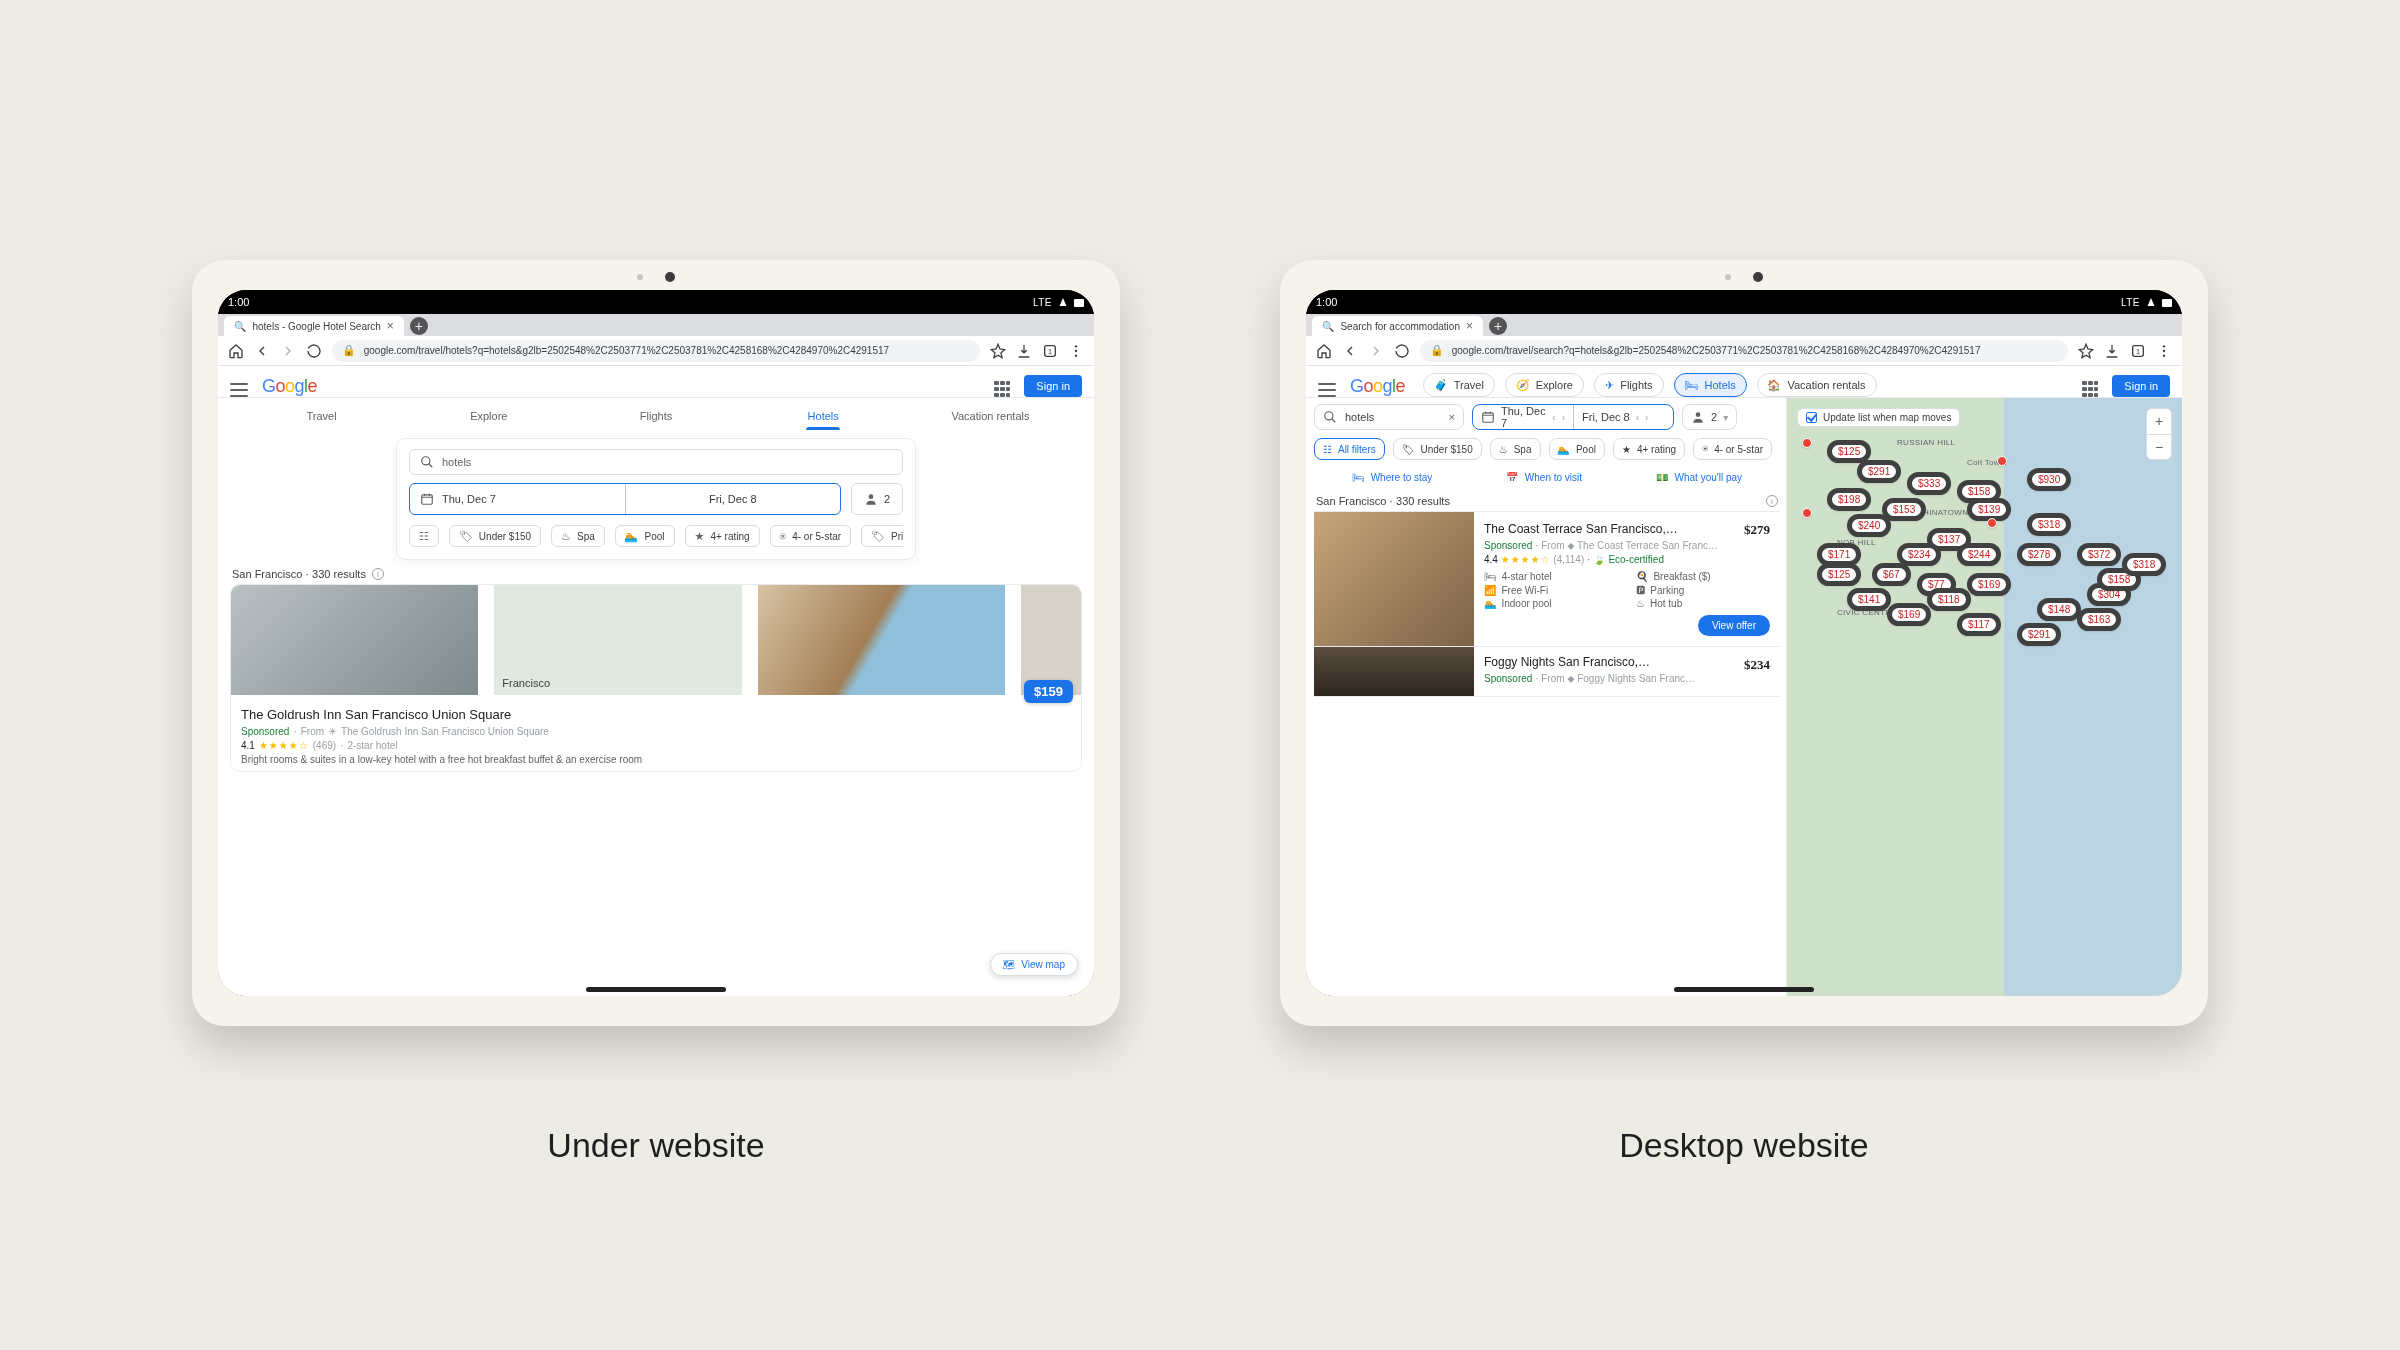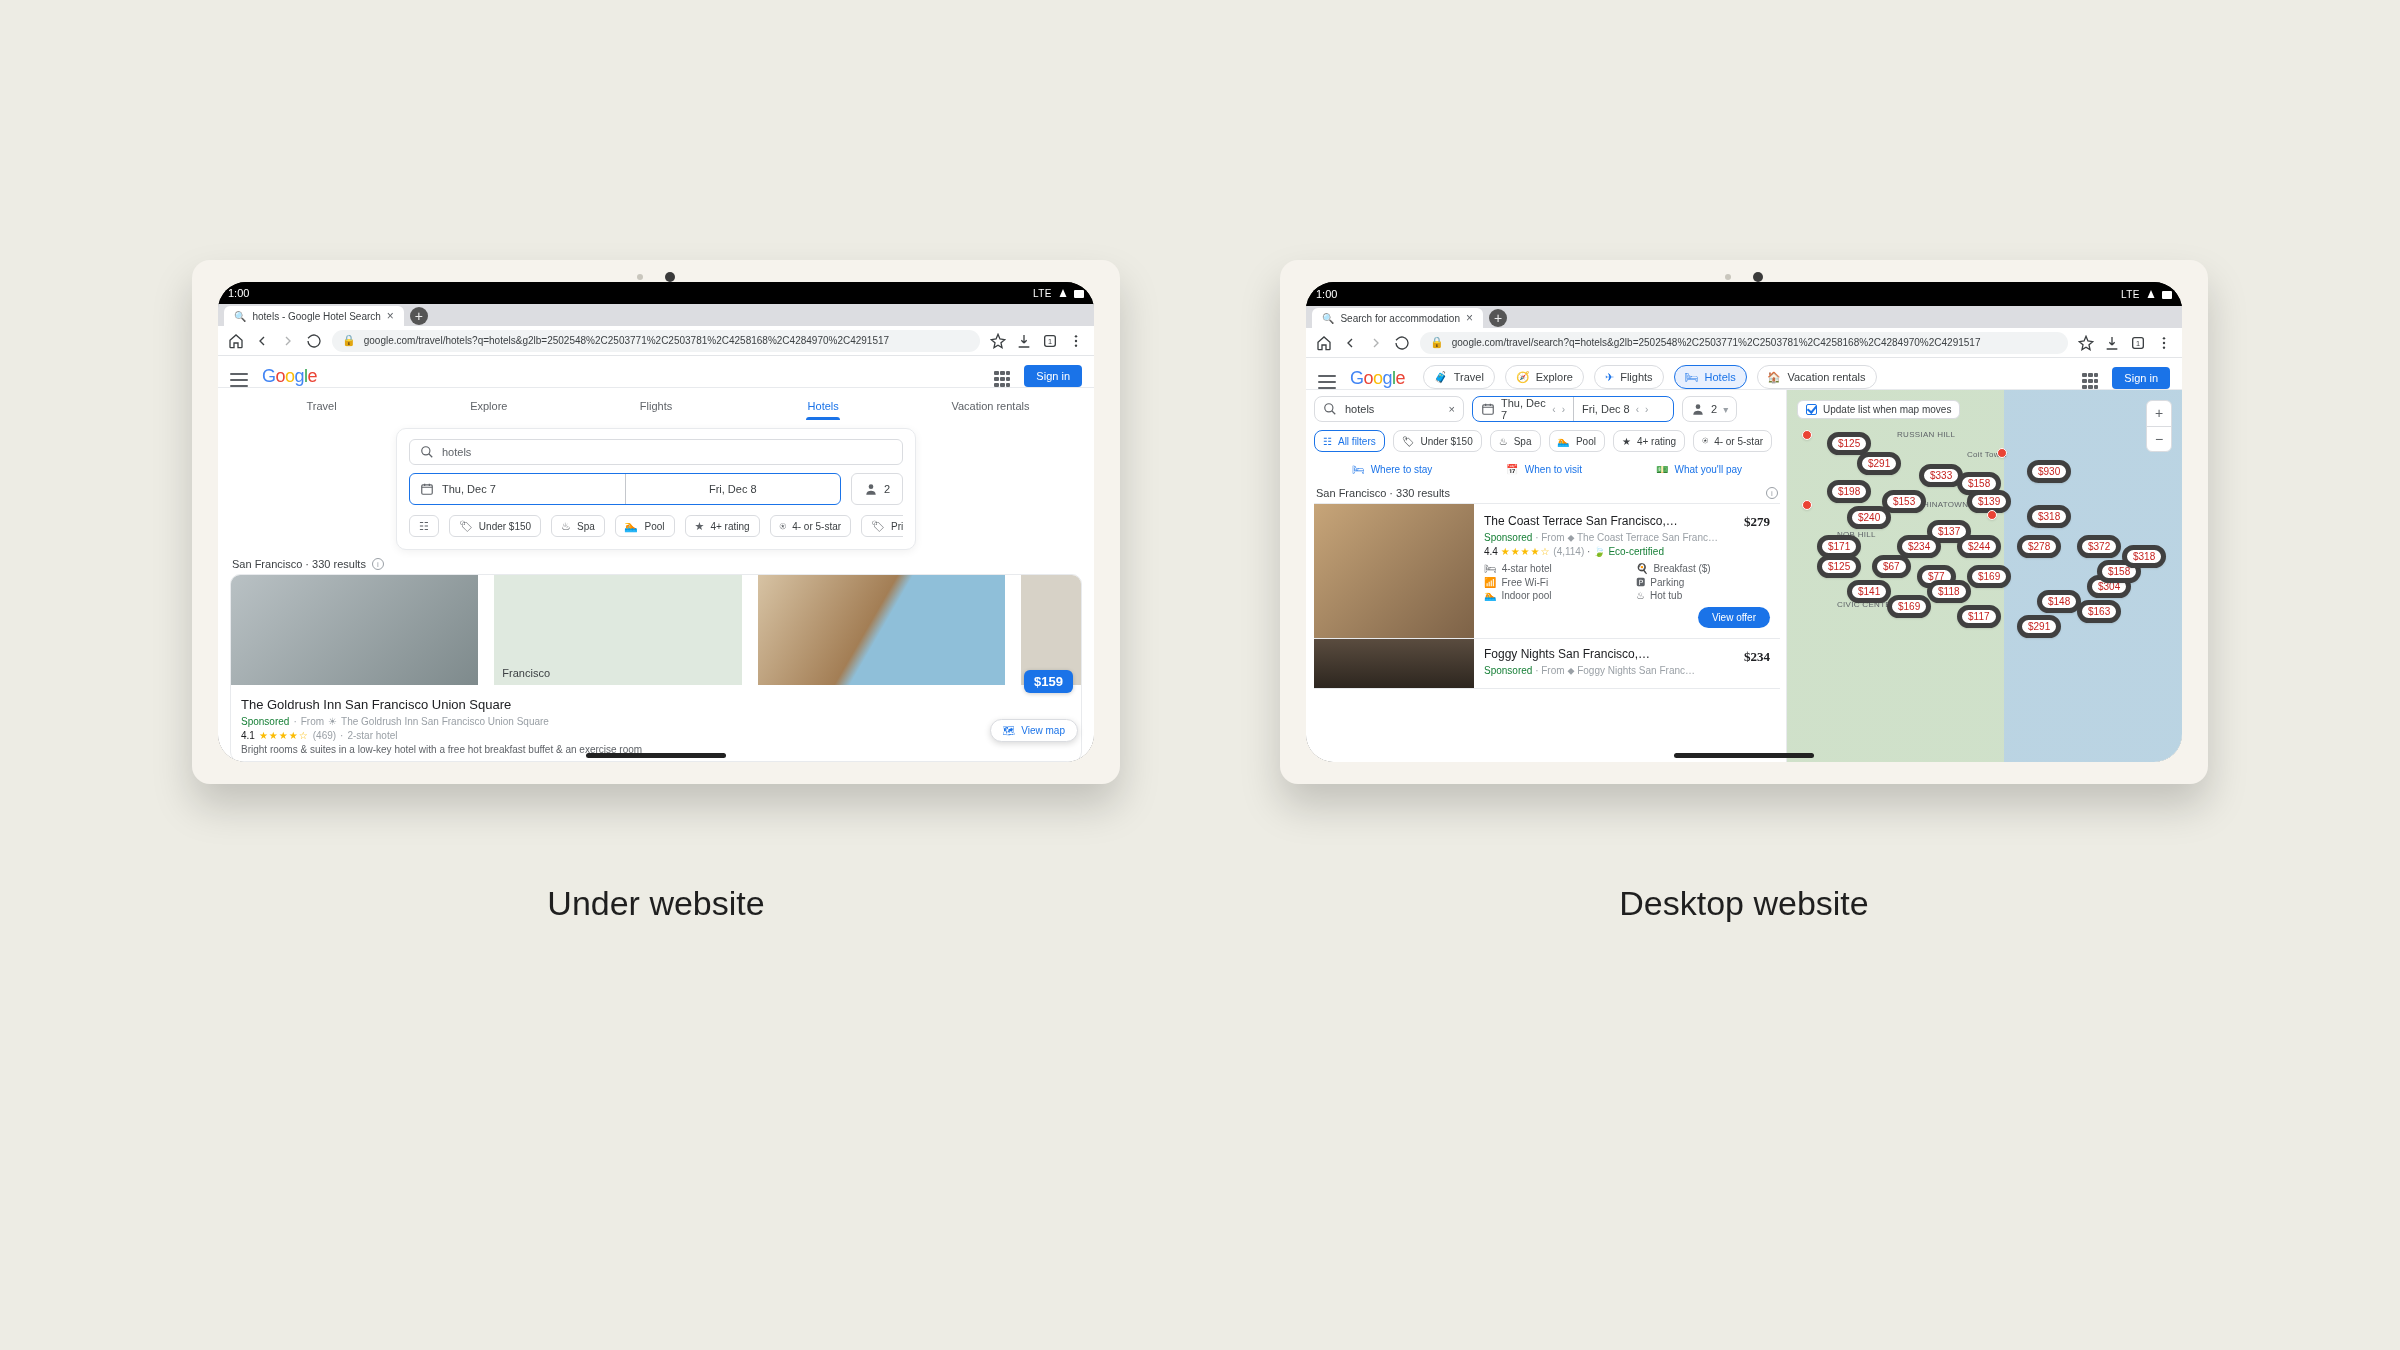--- a/index.html
+++ b/index.html
@@ -13,24 +13,24 @@
   }
   .tablets {
     position: absolute;
     top: 260px; left: 0; right: 0;
     display: flex;
     justify-content: center;
     gap: 160px;
   }
   .tablet-wrap { display: flex; flex-direction: column; align-items: center; }
   .tablet {
-    width: 928px; height: 524px;
+    width: 928px; height: 766px;
     background: #f6f3ed;
-    border-radius: 18px;
-    padding: 22px 26px;
+    border-radius: 32px;
+    padding: 30px 26px;
     box-shadow: 0 22px 40px rgba(0,0,0,.18);
     position: relative;
   }
   .camera-dots { position: absolute; top: 12px; left: 50%; transform: translateX(-50%); display:flex; gap:22px; align-items:center; }
   .cam-dot { width:6px;height:6px;border-radius:50%;background:#c9c6bd; }
   .cam-lens { width:10px;height:10px;border-radius:50%;background:#3a3a3a; }
   .screen {
     width: 100%; height: 100%;
     background:#000; border-radius: 28px; overflow: hidden;
     display:flex; flex-direction:column;
@@ -668,21 +668,21 @@
                   <div>−</div>
                 </div>
                 <div class="maplabel" style="top:40px;left:110px">RUSSIAN HILL</div>
                 <div class="maplabel" style="top:110px;left:130px">CHINATOWN</div>
                 <div class="maplabel" style="top:140px;left:50px">NOB HILL</div>
                 <div class="maplabel" style="top:60px;left:180px">Coit Tower</div>
                 <div class="maplabel" style="top:210px;left:50px">CIVIC CENTER</div>
 
                 <div class="map-pin" style="top:42px;left:40px">$125</div>
                 <div class="map-pin" style="top:62px;left:70px">$291</div>
-                <div class="map-pin" style="top:74px;left:132px">$333</div>
+                <div class="map-pin" style="top:74px;left:120px">$333</div>
                 <div class="map-pin" style="top:82px;left:170px">$158</div>
                 <div class="map-pin" style="top:90px;left:40px">$198</div>
                 <div class="map-pin" style="top:100px;left:95px">$153</div>
                 <div class="map-pin" style="top:100px;left:180px">$139</div>
                 <div class="map-pin" style="top:70px;left:240px">$930</div>
                 <div class="map-pin" style="top:115px;left:240px">$318</div>
                 <div class="map-pin" style="top:116px;left:60px">$240</div>
                 <div class="map-pin" style="top:130px;left:140px">$137</div>
                 <div class="map-pin" style="top:145px;left:30px">$171</div>
                 <div class="map-pin" style="top:145px;left:110px">$234</div>

